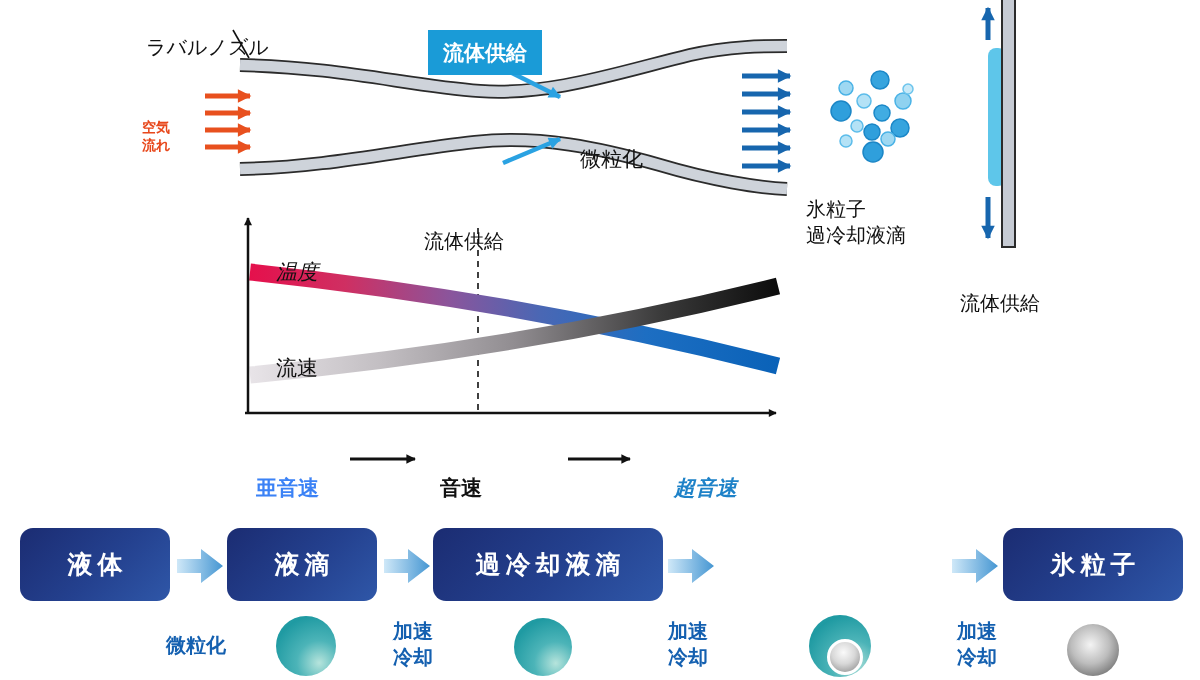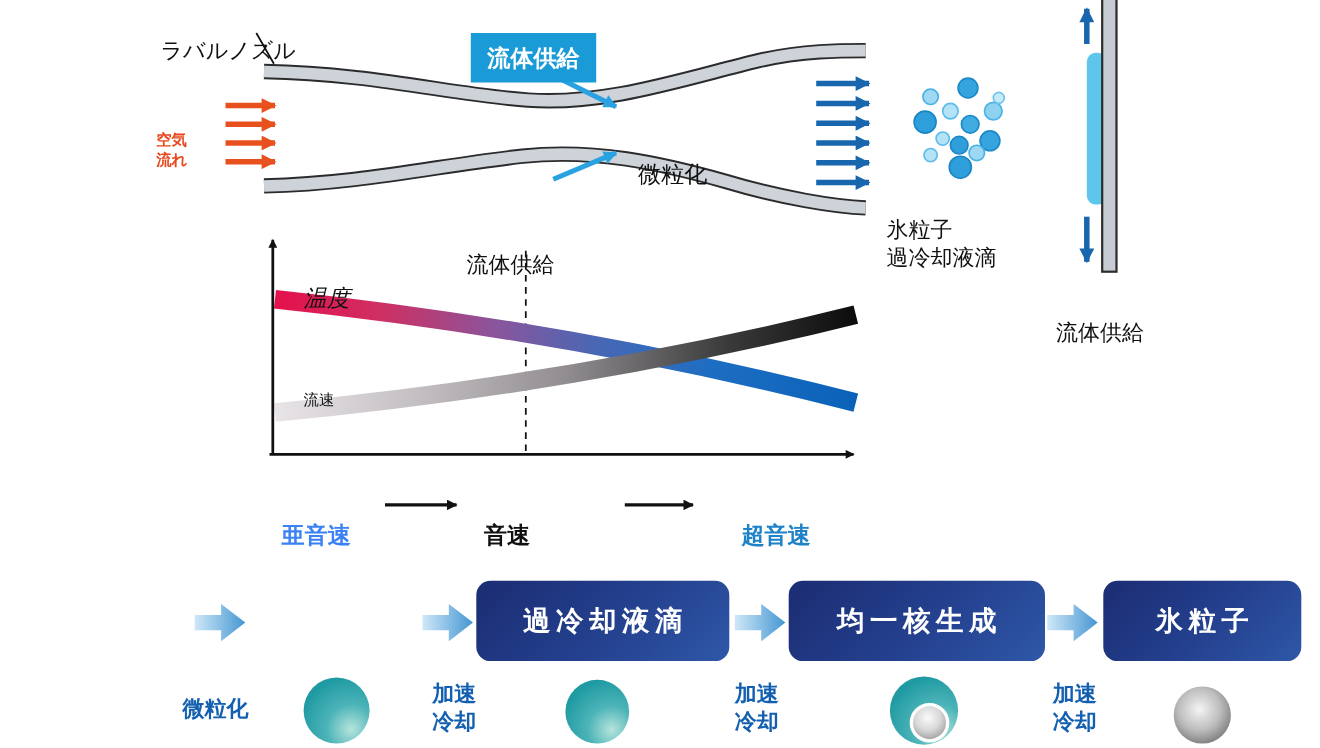--- a/index.html
+++ b/index.html
@@ -136,30 +136,33 @@
   <div class="lbl" style="left:142px;top:90px;font-size:14px;font-weight:bold;color:#e8481c;"><span>空気</span><br><span>流れ</span></div>
   <div class="supply-box">
       <span>流体供給</span>
     </div>
   <div class="lbl" style="left:580px;top:117px;font-size:21px;">微粒化</div>
   <div class="lbl" style="left:806px;top:167px;font-size:20px;line-height:26px;"><span>氷粒子</span><br><span>過冷却液滴</span></div>
   <div class="lbl" style="left:960px;top:262px;font-size:20px;">流体供給</div>
 
   <div class="lbl" style="left:424px;top:200px;font-size:20px;">流体供給</div>
   <div class="lbl" style="left:276px;top:230px;font-size:21px;font-style:italic;">温度</div>
-  <div class="lbl" style="left:276px;top:326px;font-size:14px;">流速</div>
+  <div class="lbl" style="left:276px;top:326px;font-size:21px;">流速</div>
   <div class="lbl" style="left:256px;top:446px;font-size:21px;font-weight:600;color:#3b82f6;">亜音速</div>
   <div class="lbl" style="left:440px;top:446px;font-size:21px;font-weight:600;">音速</div>
-  <div class="lbl" style="left:674px;top:446px;font-size:21px;font-weight:600;color:#1e82c8;">超音速</div>
+  <div class="lbl" style="left:674px;top:446px;font-size:21px;font-weight:600;color:#1e82c8;font-style:italic;">超音速</div>
 
+  <div class="step-box" style="left:20px;width:150px;">
+      <span>液体</span>
+    </div>
+  <div class="step-box" style="left:227px;width:150px;">
+      <span>液滴</span>
+    </div>
   <div class="step-box" style="left:433px;width:230px;">
       <span>過冷却液滴</span>
-    </div>
-  <div class="step-box" style="left:717px;width:233px;">
-      <span>均一核生成</span>
     </div>
   <div class="step-box" style="left:1003px;width:180px;">
       <span>氷粒子</span>
     </div>
 
   <div class="trans" style="left:141px;top:632px;width:110px;">微粒化</div>
   <div class="trans" style="left:382px;top:618px;width:62px;"><span>加速</span><br><span>冷却</span></div>
   <div class="trans" style="left:657px;top:618px;width:62px;"><span>加速</span><br><span>冷却</span></div>
   <div class="trans" style="left:946px;top:618px;width:62px;"><span>加速</span><br><span>冷却</span></div>
 

